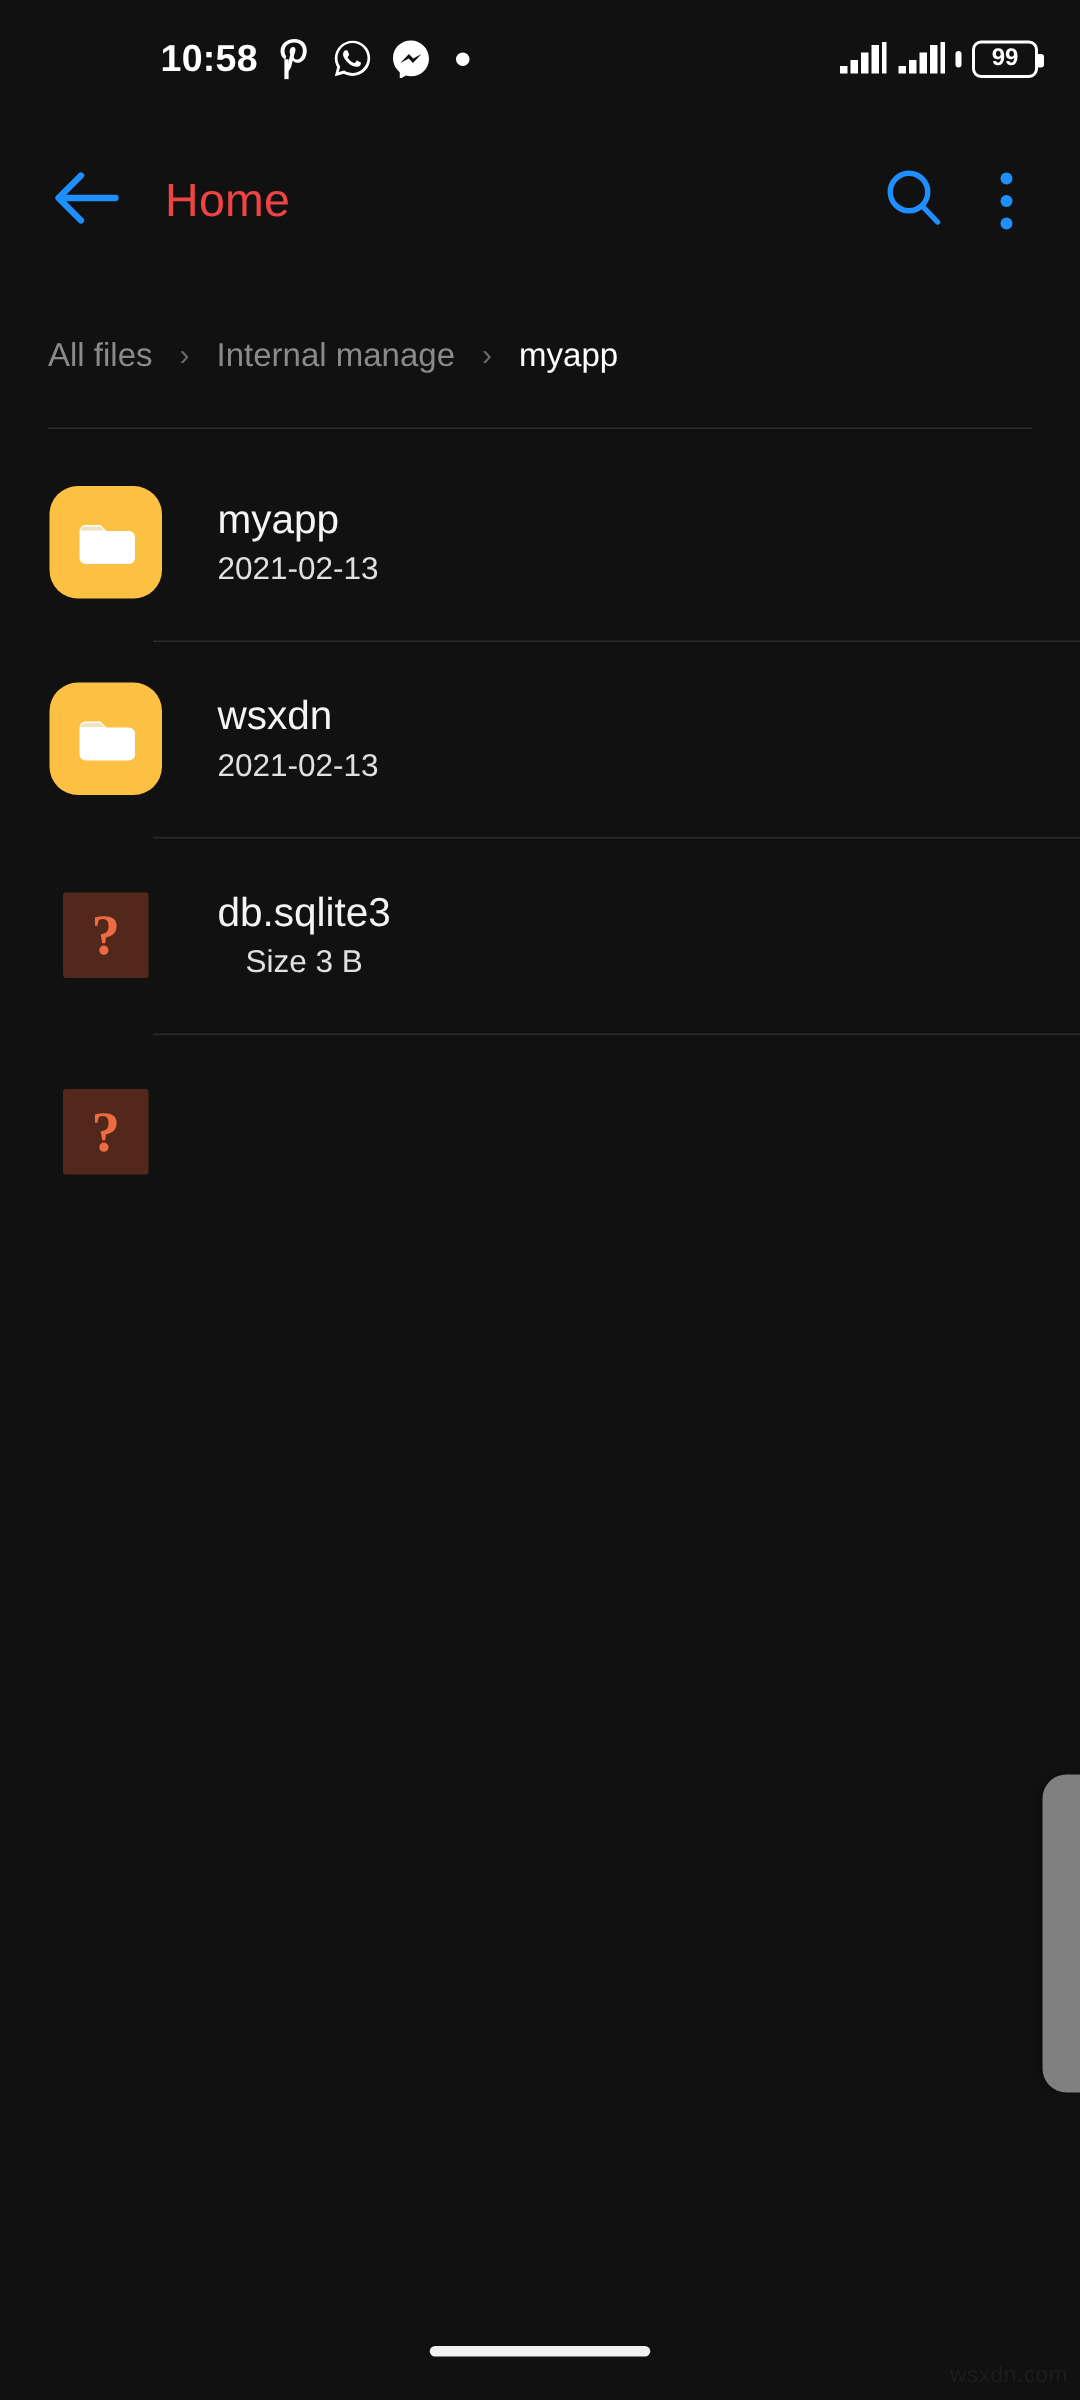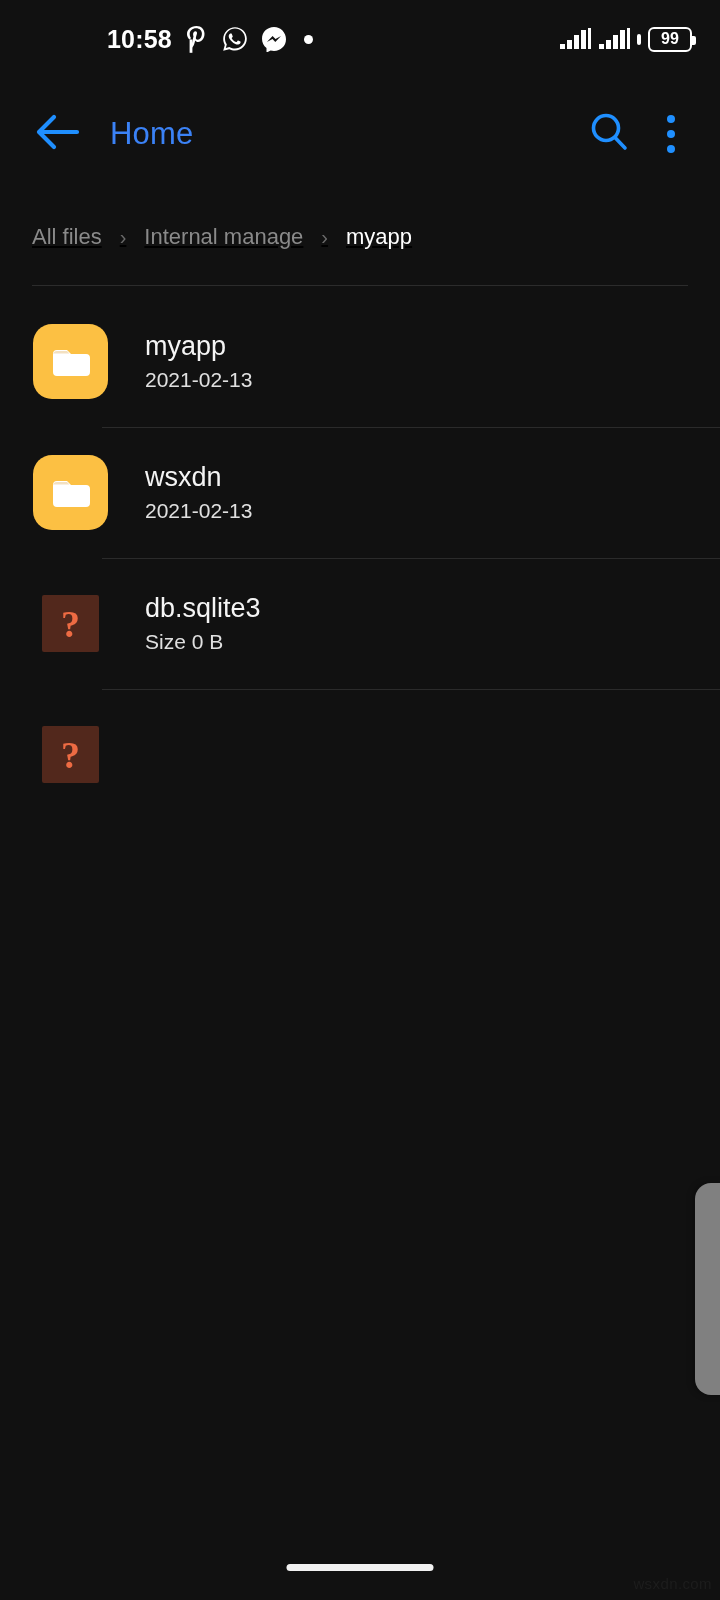--- a/index.html
+++ b/index.html
@@ -34,33 +34,33 @@
   .bat-tip { width:4px; height:11px; background:#ffffff; border-radius:2px; margin-right:2px; }
 
   
   .appbar {
     position:absolute; top:96px; left:0; width:720px; height:76px;
     display:flex; align-items:center;
   }
   .back-btn { width:72px; height:72px; margin-left:22px;
     display:flex; align-items:center; justify-content:center; cursor:pointer; }
   .appbar-title {
-    color:#3b82f6; font-size:31px; margin-left:16px; font-weight:normal;
+    color:#ef4444; font-size:31px; margin-left:16px; font-weight:normal;
     letter-spacing:.2px;
   }
   .appbar-spacer { flex:1; }
   .appbar-action { width:70px; height:70px; display:flex; align-items:center; justify-content:center; cursor:pointer; }
   .appbar-action.menu { margin-right:22px; width:54px; }
   .dots { display:flex; flex-direction:column; gap:7px; align-items:center; }
   .dots i { width:8px; height:8px; border-radius:50%; background:#1f8fff; display:block; }
 
   
   .breadcrumb {
     position:absolute; top:214px; left:0; width:720px; height:46px;
-    display:flex; align-items:center; padding-left:32px;text-decoration:underline;
+    display:flex; align-items:center; padding-left:32px;
   }
   .crumb { font-size:22px; color:#8a8a8a; cursor:pointer; white-space:nowrap; }
   .crumb.active { color:#ffffff; }
   .crumb-sep { color:#6b6b6b; font-size:20px; margin:0 18px; }
   .crumb-rule {
     position:absolute; top:285px; left:32px; width:656px; height:1px;
     background:#2c2c2c;
   }
 
   
@@ -86,21 +86,21 @@
     display:flex; align-items:center; justify-content:center;
     margin-left:9px;
   }
   .file-icon span {
     color:#ed6b43; font-size:38px; font-weight:bold; line-height:1;
     font-family:"Liberation Serif", serif;
   }
 
   .row-text { margin-left:36px; display:flex; flex-direction:column; gap:8px; }
   .row-title { color:#f4f4f4; font-size:27px; line-height:1.05; }
-  .row-sub { color:#e0e0e0; font-size:21px; line-height:1.05; }
+  .row-sub { color:#e0e0e0; font-size:21px; line-height:1.05;text-align:center; }
 
   
   .scroll-handle {
     position:absolute; left:695px; top:1183px; width:28px; height:212px;
     background:#808080; border-radius:16px 0 0 16px;
     box-shadow:-2px 0 6px rgba(0,0,0,.35);
     cursor:pointer;
   }
 
   
@@ -240,21 +240,21 @@
   </div>
 
   <div class="row">
     <div class="icon-wrap">
       <div class="file-icon">
           <span>?</span>
         </div>
     </div>
     <div class="row-text">
       <div class="row-title">db.sqlite3</div>
-      <div class="row-sub">Size 0 B</div>
+      <div class="row-sub">Size 3 B</div>
     </div>
   </div>
 
   <div class="row">
     <div class="icon-wrap">
       <div class="file-icon">
           <span>?</span>
         </div>
     </div>
   </div>

